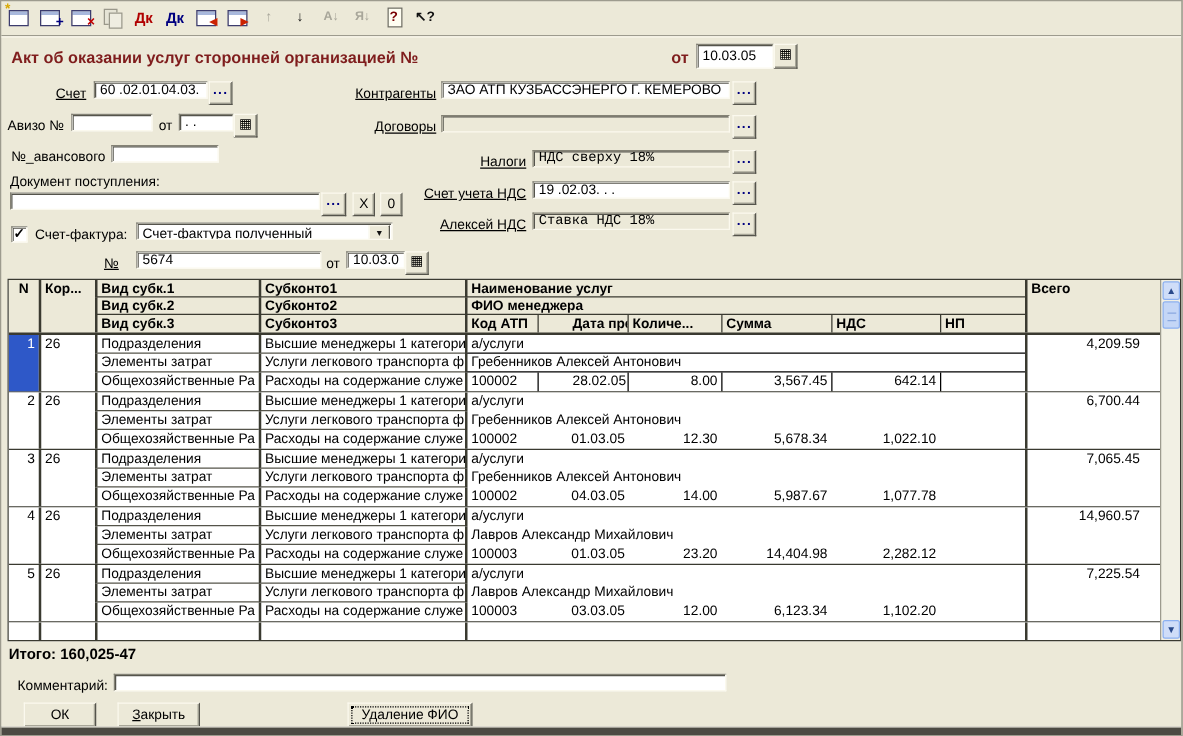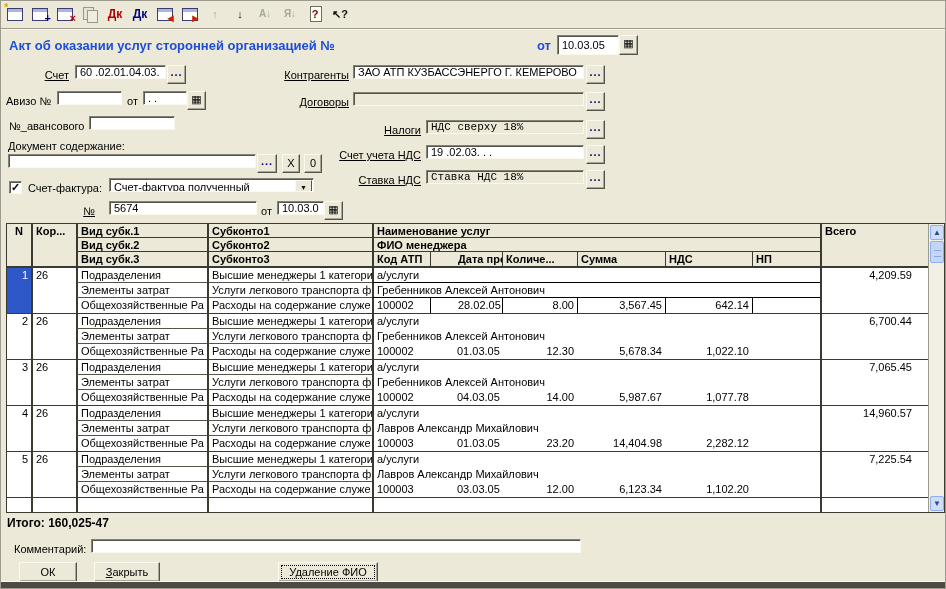--- a/index.html
+++ b/index.html
@@ -33,21 +33,21 @@
   .fld { position:absolute; height:14px; background:#fff; font-size:11px; color:#000;
          border:1px solid; border-color:#848275 #fbf9ee #fbf9ee #848275;
          box-shadow: inset 1px 1px 0 #55544c; padding:2px 4px 0; white-space:nowrap; overflow:hidden; }
   input.fld { padding-top:0; }
   .fld.gray { background:#ECE9D8;font-family:Liberation Mono, monospace; }
   .btn3d { position:absolute; height:19px; background:#ECE9D8; font-size:11px; color:#000;
            border:1px solid; border-color:#fbf9ee #55544c #55544c #fbf9ee;
            box-shadow: inset -1px -1px 0 #a8a698; text-align:center; line-height:16px; cursor:default; }
   .btn3d.dots { color:#000080; font-weight:bold; letter-spacing:1px; line-height:12px; }
   .cal { font-size:11px; line-height:15px; }
-  .title { position:absolute; font-size:13px; font-weight:bold; color:#1d4ed8; white-space:nowrap; }
+  .title { position:absolute; font-size:13px; font-weight:bold; color:#7f1d1d; white-space:nowrap; }
   .chk { position:absolute; width:13px; height:13px; background:#fff; border:1px solid;
          border-color:#848275 #fbf9ee #fbf9ee #848275; box-shadow: inset 1px 1px 0 #55544c;
          font-size:11px; font-weight:bold; line-height:11px; text-align:center; }
   .combo .dda { position:absolute; right:1px; top:1px; width:17px; height:15px; background:#ECE9D8;
          border:1px solid; border-color:#fbf9ee #55544c #55544c #fbf9ee; font-size:7px;
          text-align:center; line-height:14px; color:#111; }
 
   
   .tablewrap { position:absolute; left:5px; top:222px; width:939px; height:290px;
                background:#fff; border:1px solid #3a3a30; }
@@ -169,21 +169,21 @@
 
   <div class="lbl" style="left:5px; top:94px;" data-name="avizo-label">Авизо №</div>
   <input class="fld" style="left: 56px; top: 90px; width: 65px;" data-name="avizo-input" value="">
   <div class="lbl" style="left:126px; top:94px;" data-name="avizo-ot-label">от</div>
   <input class="fld" style="left: 142px; top: 90px; width: 44px;" data-name="avizo-date-input" value=". .">
   <div class="btn3d cal" style="left:186px; top:90px; width:19px;" data-name="avizo-calendar-button">▦</div>
 
   <div class="lbl" style="left:8px; top:119px;" data-name="avansovogo-label">№_авансового</div>
   <input class="fld" style="left: 88px; top: 115px; width: 86px;" data-name="avansovogo-input" value="">
 
-  <div class="lbl" style="left:7px; top:139px;" data-name="dokument-label">Документ содержание:</div>
+  <div class="lbl" style="left:7px; top:139px;" data-name="dokument-label">Документ поступления:</div>
   <input class="fld" style="left: 7px; top: 153px; width: 248px;" data-name="dokument-input" value="">
   <div class="btn3d dots" style="left:256px; top:153px; width:20px;" data-name="dokument-browse-button">...</div>
   <div class="btn3d" style="left:281px; top:153px; width:18px;" data-name="dokument-clear-button">X</div>
   <div class="btn3d" style="left:303px; top:153px; width:18px;" data-name="dokument-open-button">0</div>
 
   <div class="chk" style="left:8px; top:180px;" data-name="schet-faktura-checkbox">✓</div>
   <div class="lbl" style="left:27px; top:181px;" data-name="schet-faktura-label">Счет-фактура:</div>
   <div class="fld combo" style="left:108px; top:177px; width:205px;" data-name="schet-faktura-combo">
     <span data-name="schet-faktura-combo-value">Счет-фактура полученный</span>
     <span class="dda" data-name="chevron-down-icon">▼</span>
@@ -203,21 +203,21 @@
   <div class="btn3d dots" style="left:585px; top:91px; width:19px;" data-name="dogovory-browse-button">...</div>
 
   <div class="lbl r" style="left:340px; top:123px; width:80px;" data-name="nalogi-label">Налоги</div>
   <input class="fld gray" style="left: 425px; top: 119px; width: 158px;" data-name="nalogi-input" value="НДС сверху 18%">
   <div class="btn3d dots" style="left:585px; top:119px; width:19px;" data-name="nalogi-browse-button">...</div>
 
   <div class="lbl r" style="left:330px; top:148px; width:90px;" data-name="schet-ucheta-nds-label">Счет учета НДС</div>
   <input class="fld" style="left: 425px; top: 144px; width: 158px;" data-name="schet-ucheta-nds-input" value="19 .02.03. . .">
   <div class="btn3d dots" style="left:585px; top:144px; width:19px;" data-name="schet-ucheta-nds-browse-button">...</div>
 
-  <div class="lbl r" style="left:340px; top:173px; width:80px;" data-name="stavka-nds-label">Ставка НДС</div>
+  <div class="lbl r" style="left:340px; top:173px; width:80px;" data-name="stavka-nds-label">Алексей НДС</div>
   <input class="fld gray" style="left: 425px; top: 169px; width: 158px;" data-name="stavka-nds-input" value="Ставка НДС 18%">
   <div class="btn3d dots" style="left:585px; top:169px; width:19px;" data-name="stavka-nds-browse-button">...</div>
 
   <div class="tablewrap" data-name="services-table">
     <div class="tgridarea" data-name="services-table-grid">
       <div class="thead" data-name="table-header">
         <div class="c cn" data-name="header-n">N</div>
         <div class="c ck" data-name="header-kor">Кор...</div>
         <div class="c cv v0 hb" data-name="header-vid-subk1">Вид субк.1</div>
         <div class="c cv v1 hb" data-name="header-vid-subk2">Вид субк.2</div>

